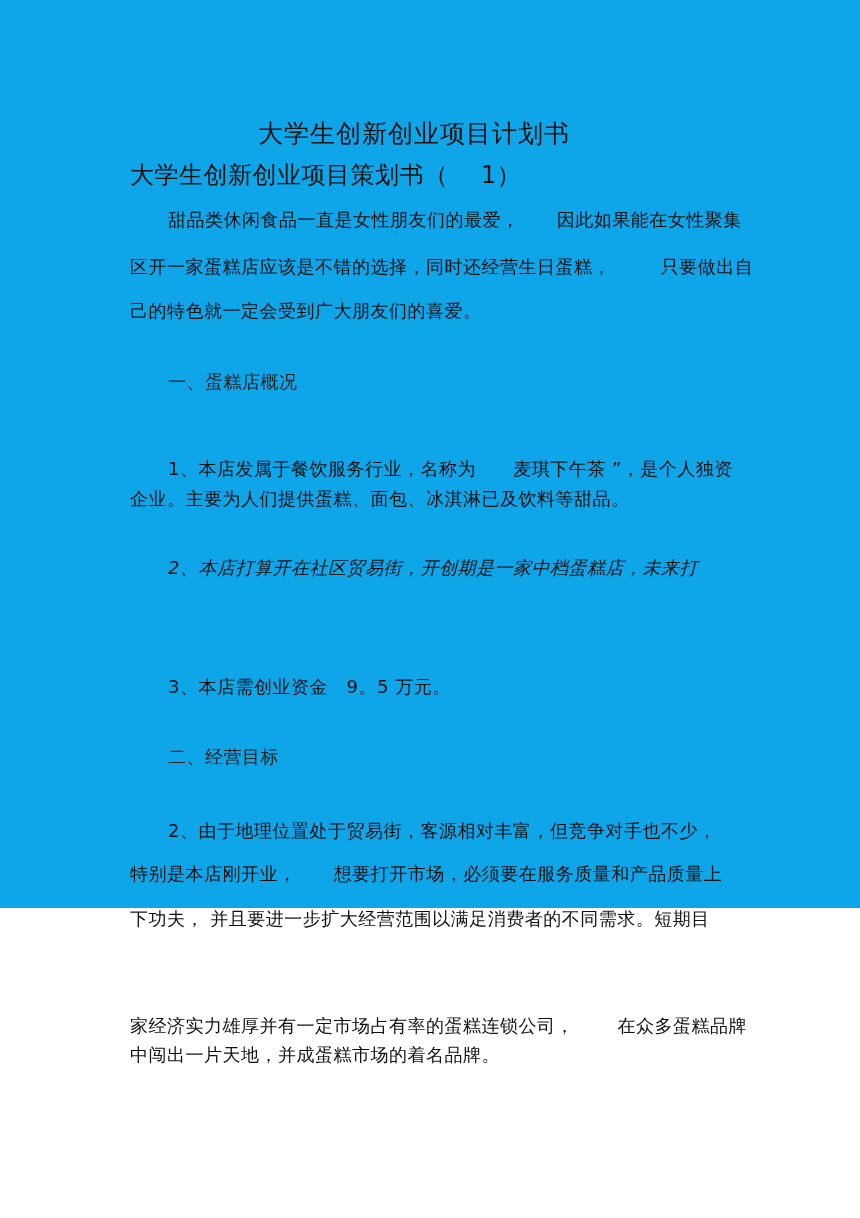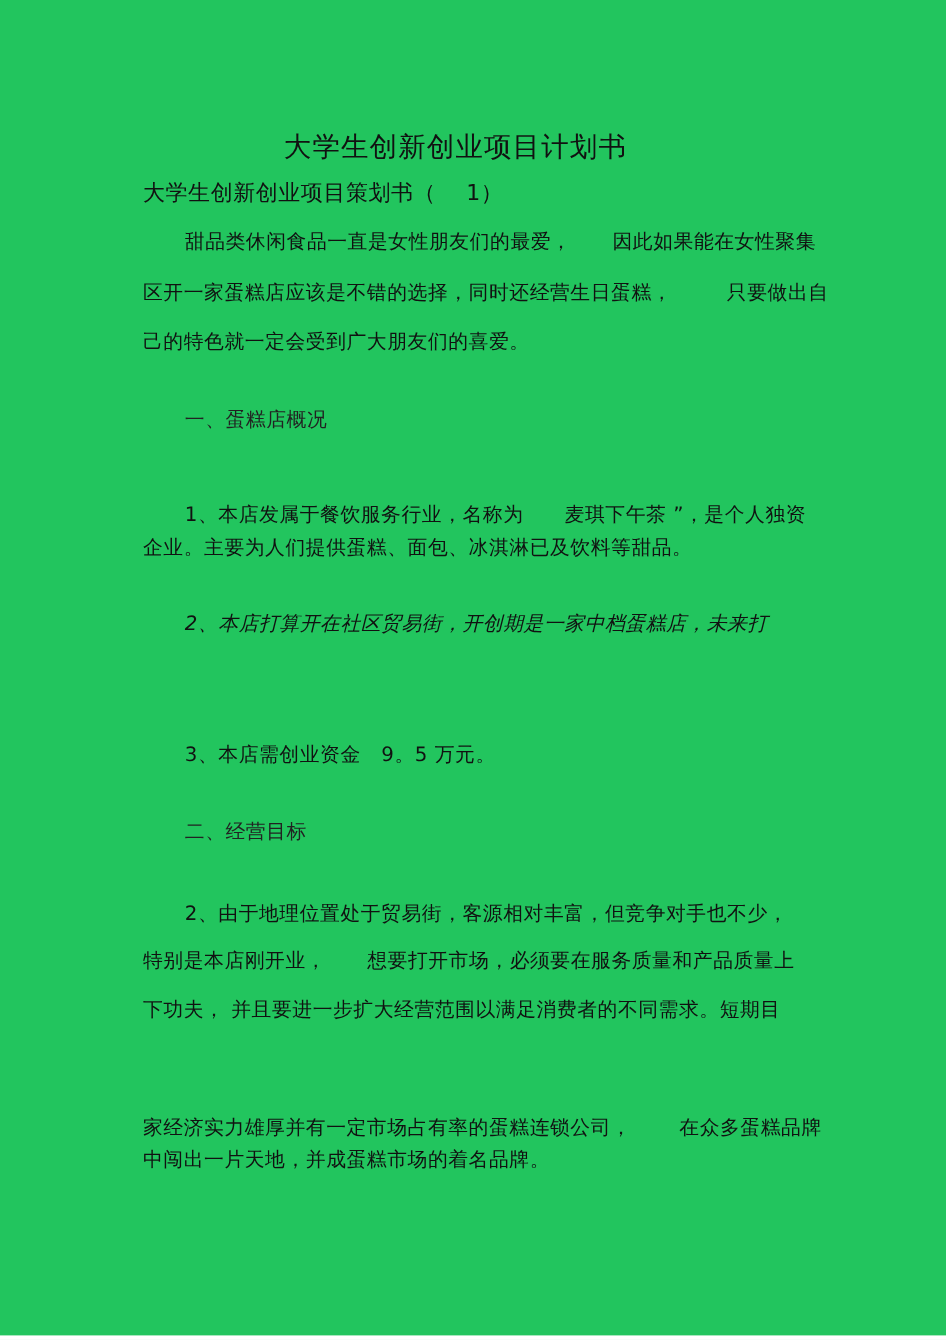--- a/index.html
+++ b/index.html
@@ -12,22 +12,22 @@
       height: 1218px;
       position: relative;
       overflow: hidden;
       color: #111111;
       font-family: "DejaVu Sans", "Liberation Sans", sans-serif;
     }
     .page {
       position: absolute;
       left: 0; top: 0;
       width: 860px;
-      height: 1214px;
-      background: #22c55e;
+      height: 908px;
+      background: #0ea5e9;
     }
     .line {
       position: absolute;
       left: 130px;
       white-space: pre;
       font-size: 18px;
       line-height: 24px;
       letter-spacing: 0.5px;
       text-align: center;
     }
@@ -39,21 +39,21 @@
       text-align: center;
       top: 118px;
       font-size: 25px;
       line-height: 32px;
       letter-spacing: 1px;
     }
     .subtitle {
       position: absolute;
       left: 130px;
       top: 162px;
-      font-size: 20px;
+      font-size: 24px;
       line-height: 26px;
       white-space: pre;
       letter-spacing: 0.5px;
     }
     .heading { color: #222222; }
   </style>
 </head>
 <body>
 
 <div class="page">

